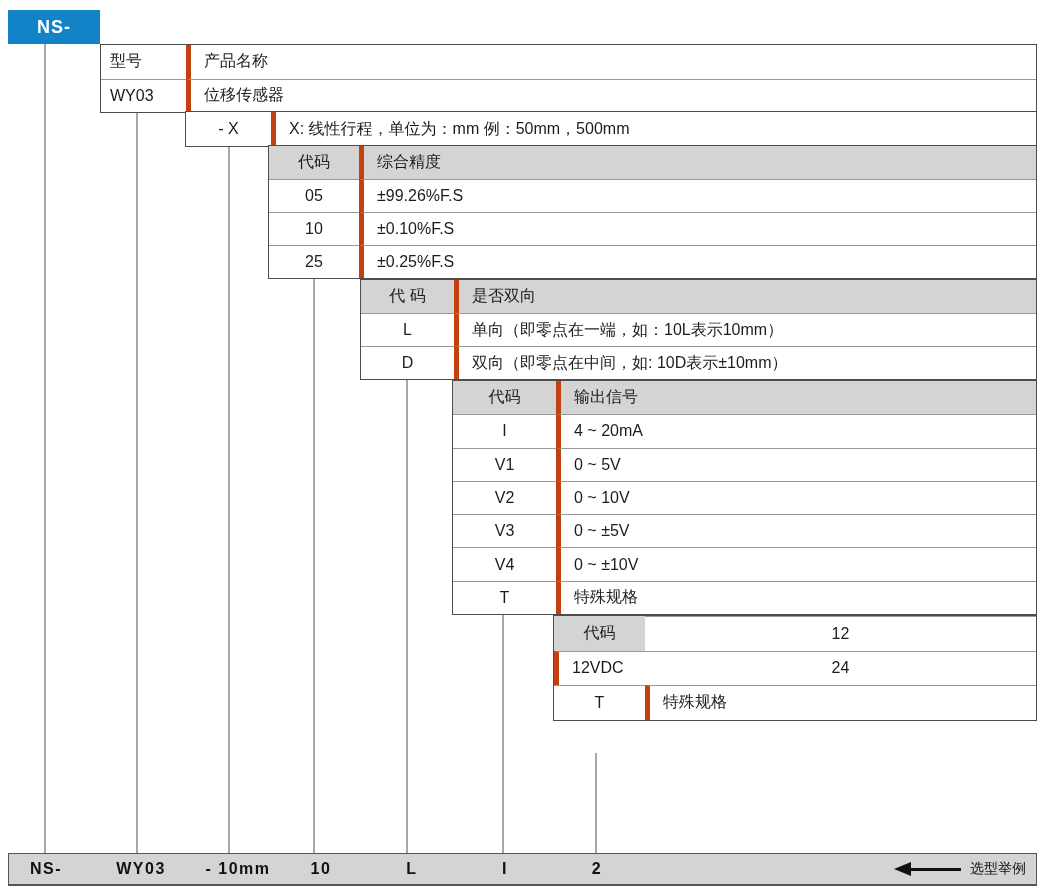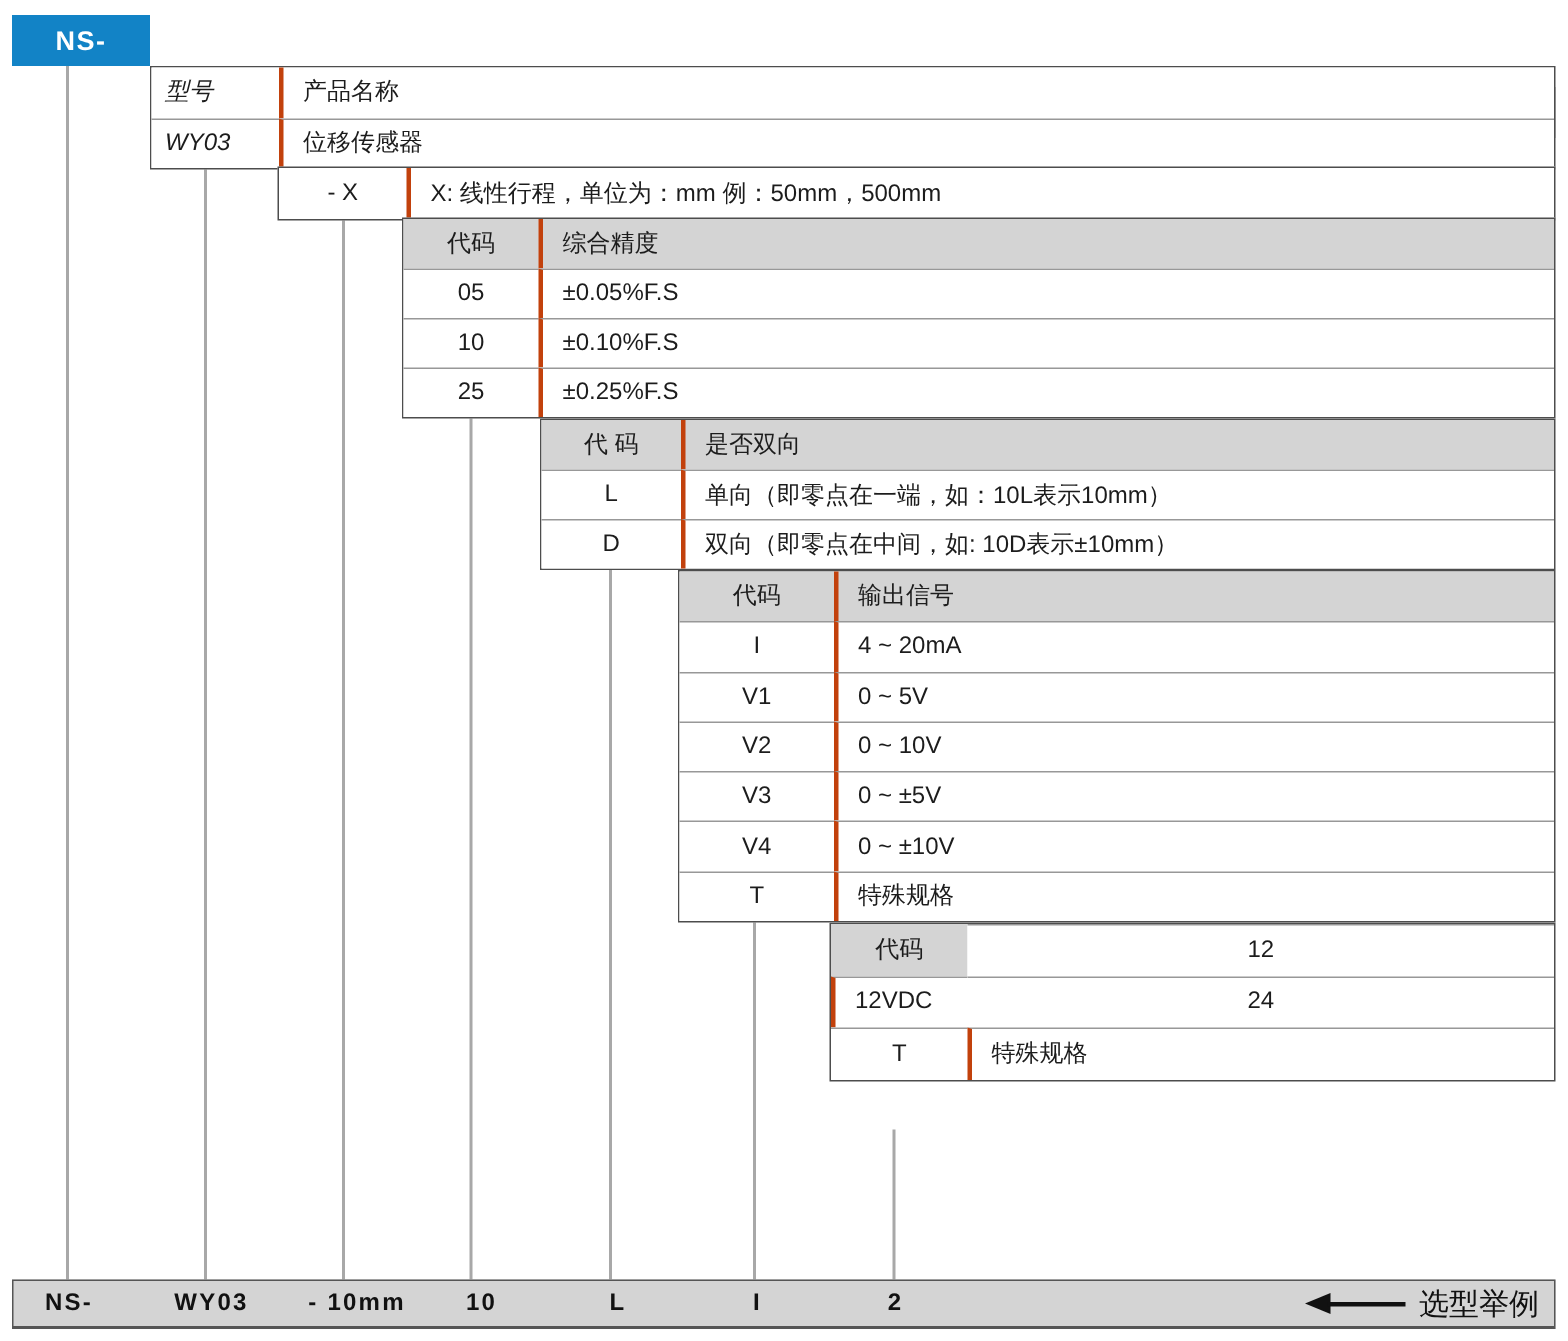--- a/index.html
+++ b/index.html
@@ -16,38 +16,38 @@
   .trademark{
     position:absolute;left:100px;top:10px;width:937px;height:34px;background:#d4d4d4;
     border:1px solid #4d4d4d;box-sizing:border-box;display:flex;align-items:center;padding-left:17px;margin-top:48px;
   }
   
   .tbl{position:absolute;display:grid;border:1px solid #4d4d4d;background:#ffffff;box-sizing:border-box;}
   .c{display:flex;align-items:center;background:#ffffff;border-top:1px solid #989898;box-sizing:border-box;overflow:hidden;white-space:nowrap;}
   .c.t0{border-top:none;}
   .c.h{background:#d4d4d4;text-align:right;}
   .c.k{justify-content:center;}
-  .c.kl{justify-content:flex-start;padding-left:9px;font-style:italic;}
-  .c.v{border-left:3px solid #c2410c;padding-left:13px;}
+  .c.kl{justify-content:flex-start;padding-left:9px;}
+  .c.v{border-left:5px solid #c2410c;padding-left:13px;}
   
   .vline{position:absolute;width:2px;background:#a8a8a8;}
   
   .bar{
     position:absolute;left:8px;top:853px;width:1029px;height:33px;background:#d4d4d4;
     border:1px solid #555555;border-bottom-width:2px;box-sizing:border-box;
   }
   .seg{
     position:absolute;top:50%;transform:translate(-50%,-50%);
     font-weight:bold;font-size:16px;letter-spacing:1.5px;color:#111111;
   }
   .ex{position:absolute;right:10px;top:0;height:100%;display:flex;align-items:center;gap:9px;}
   .arrow{display:flex;align-items:center;}
   .arrow .head{width:0;height:0;border-top:7px solid transparent;border-bottom:7px solid transparent;border-right:17px solid #111111;}
   .arrow .shaft{width:52px;height:3px;background:#111111;margin-left:-2px;}
-  .ex-label{font-size:20px;color:#111111;}
+  .ex-label{font-size:14px;color:#111111;}
 </style>
 </head>
 <body>
 
 <div class="canvas">
 
   <div class="vline" style="left:44px;top:44px;height:809px"></div>
   <div class="vline" style="left:136px;top:111px;height:742px"></div>
   <div class="vline" style="left:228px;top:145px;height:708px"></div>
   <div class="vline" style="left:313px;top:277px;height:576px"></div>
@@ -71,21 +71,21 @@
 
   <div class="tbl" style="left:185px;top:111px;width:852px;grid-template-columns:85px 1fr;grid-auto-rows:34px">
     <div class="c k t0">- X</div>
     <div class="c v t0">X: 线性行程，单位为：mm 例：50mm，500mm</div>
   </div>
 
   <div class="tbl" style="left:268px;top:145px;width:769px;grid-template-columns:90px 1fr;grid-auto-rows:33px">
     <div class="c k h t0">代码</div>
     <div class="c v h t0">综合精度</div>
     <div class="c k">05</div>
-    <div class="c v">±0.05%F.S</div>
+    <div class="c v">±99.26%F.S</div>
     <div class="c k">10</div>
     <div class="c v">±0.10%F.S</div>
     <div class="c k">25</div>
     <div class="c v">±0.25%F.S</div>
   </div>
 
   <div class="tbl" style="left:360px;top:279px;width:677px;grid-template-columns:93px 1fr;grid-auto-rows:33px">
     <div class="c k h t0">代 码</div>
     <div class="c v h t0">是否双向</div>
     <div class="c k">L</div>

